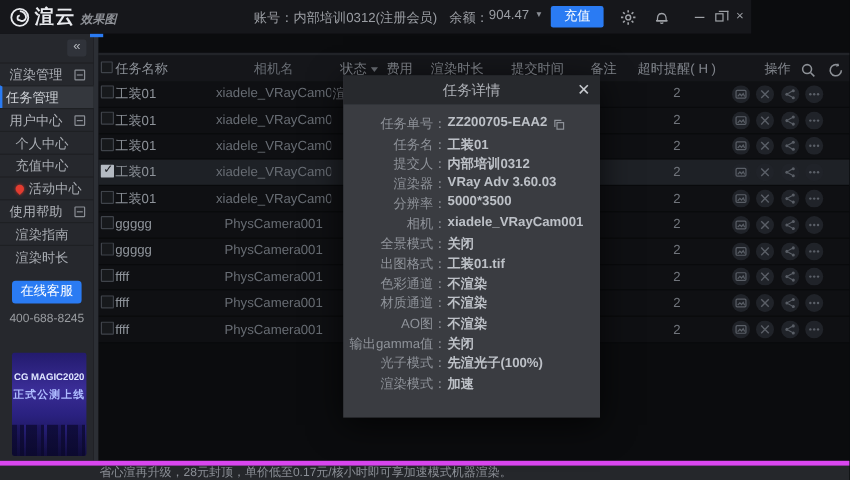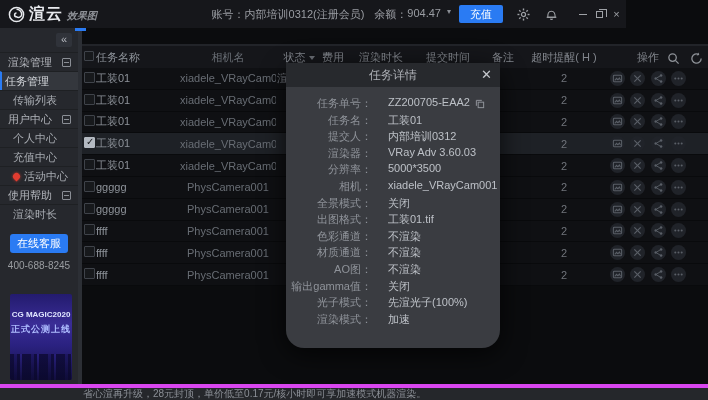--- a/index.html
+++ b/index.html
@@ -70,28 +70,28 @@
   .thead .c-status { color:#82868d; }
   .thead .caret-sm { display:inline-block; width:0; height:0; border-left:3px solid transparent; border-right:3px solid transparent; border-top:4px solid #6c7077; margin-left:3px; vertical-align:middle; cursor:pointer; }
   .hdr-tools { position:absolute; right:4px; top:0; height:24px; display:flex; align-items:center; }
   .hdr-tool { width:15px; height:15px; margin-left:8px; cursor:pointer; display:flex; align-items:center; justify-content:center; }
   .cb { width:11px; height:11px; border:1px solid #3f434a; background:#17191c; border-radius:1px; display:inline-block; position:relative; cursor:pointer; }
   .cb.checked { background:#b4bac2; border-color:#b4bac2; }
   .cb.checked::after { content:"\2713"; position:absolute; left:1px; top:-2px; color:#191b1f; font-size:10px; font-weight:bold; }
   .act-btn { width:15px; height:15px; border-radius:50%; background:#202329; display:flex; align-items:center; justify-content:center; cursor:pointer; }
 
   
-  .modal { position:absolute; left:286px; top:63px; width:214px; height:285px; background:#3a3c41; z-index:10; box-shadow:0 6px 26px rgba(0,0,0,.7);border-radius:18px; }
+  .modal { position:absolute; left:286px; top:63px; width:214px; height:285px; background:#3a3c41; z-index:10; box-shadow:0 6px 26px rgba(0,0,0,.7); }
   .modal-head { height:24px; background:#27292d; display:flex; align-items:center; justify-content:center; position:relative; }
   .modal-title { color:#aeb1b7; font-size:12px; }
   .modal-close { position:absolute; right:8px; top:4px; color:#c6c9ce; font-size:13px; cursor:pointer; line-height:16px; }
   .modal-body { padding-top:9px; }
   .mfield { height:16.6px; display:flex; font-size:11px; }
   .mlabel { width:86px; text-align:right; color:#8f939a; }
-  .mvalue { margin-left:16px; color:#bdc1c7; }
+  .mvalue { margin-left:1px; color:#bdc1c7;font-weight:bold; }
   .copy-icon { margin-left:5px; cursor:pointer; display:flex; align-items:center; }
 
   
   .statusbar { position:absolute; left:0; top:384px; width:708px; height:16px; background:#25272b; border-top:4px solid #d946ef; display:flex; align-items:center; padding-left:83px; z-index:6; }
   .status-text { color:#8b8f96; font-size:10px; }
 </style>
 </head>
 <body>
 
 <div class="app">
@@ -157,24 +157,20 @@
   <div class="menu-entry section">
     <span>渲染管理</span>
     <span class="collapse-box"></span>
   </div>
 
   <div class="menu-entry item active">
 
     <span>任务管理</span>
   </div>
 
-  <div class="menu-entry item">
-
-    <span>传输列表</span>
-  </div>
 
   <div class="menu-entry section">
     <span>用户中心</span>
     <span class="collapse-box"></span>
   </div>
 
   <div class="menu-entry item">
 
     <span>个人中心</span>
   </div>
@@ -187,20 +183,24 @@
   <div class="menu-entry item">
     <span class="flame"></span>
     <span>活动中心</span>
   </div>
 
   <div class="menu-entry section">
     <span>使用帮助</span>
     <span class="collapse-box"></span>
   </div>
 
+  <div class="menu-entry item">
+
+    <span>渲染指南</span>
+  </div>
 
   <div class="menu-entry item">
 
     <span>渲染时长</span>
   </div>
 </div>
     <button class="btn-service">在线客服</button>
     <div class="phone">400-688-8245</div>
     <div class="banner">
       <div class="banner-text">

